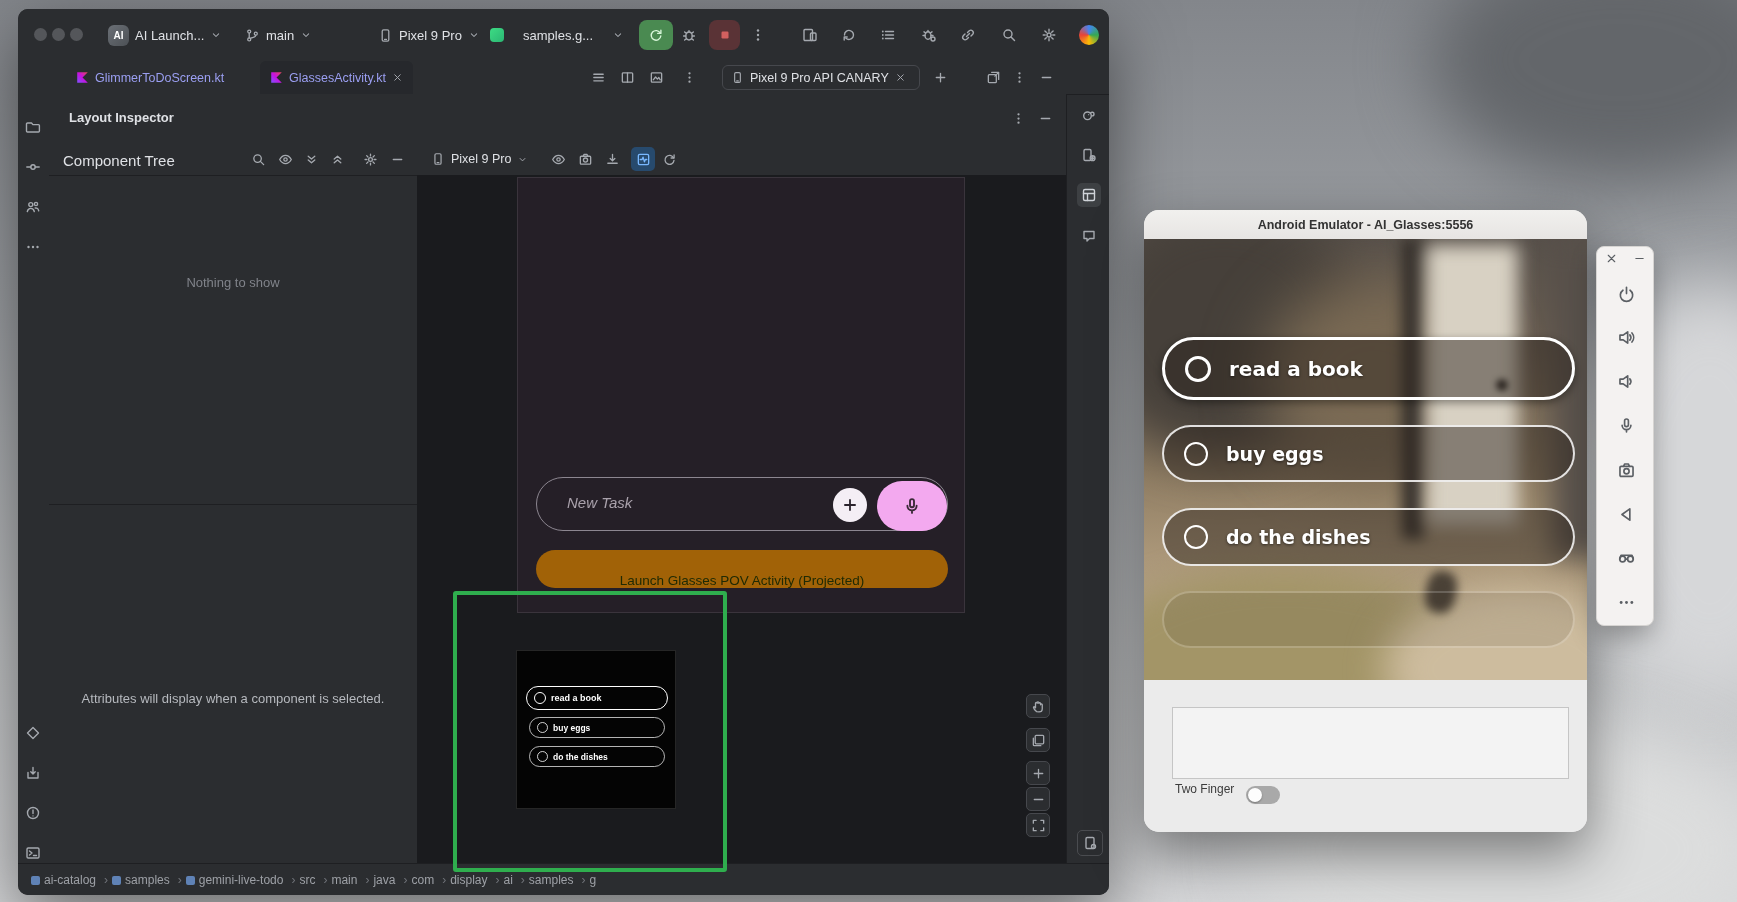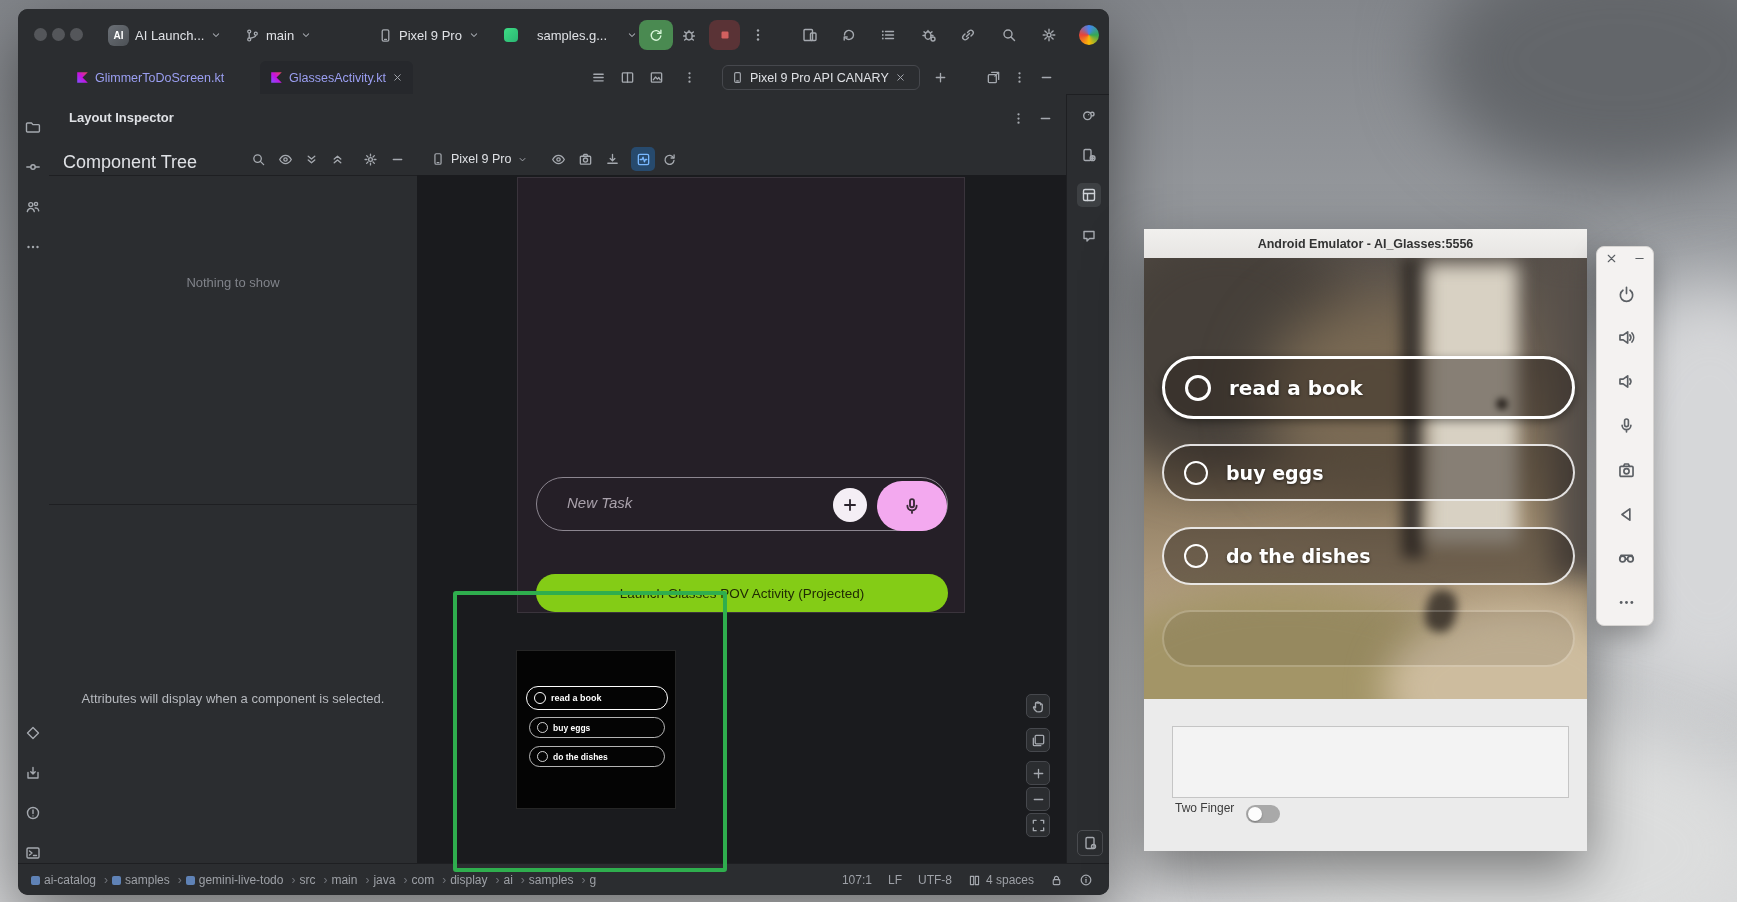--- a/index.html
+++ b/index.html
@@ -17,36 +17,36 @@
   .hairline-t{border-top:1px solid #1e1f22;}
   .icbtn{position:absolute;width:24px;height:24px;display:flex;align-items:center;justify-content:center;border-radius:5px;}
   .txt{color:#dfe1e5;}
   .dim2{color:#80838a;}
   svg.ic{stroke:#a5a9af;fill:none;stroke-width:1.4;stroke-linecap:round;stroke-linejoin:round;display:block;}
   svg.ic .f{fill:#a5a9af;stroke:none;}
   .light{background:#54565a;width:13px;height:13px;border-radius:50%;position:absolute;top:19px;}
   .tbgroup{position:absolute;top:0;height:52px;display:flex;align-items:center;gap:6px;font-size:13px;color:#dfe1e5;}
   .tab{position:absolute;top:0;height:33px;display:flex;align-items:center;gap:6px;padding:0 10px;font-size:12.5px;}
   .filelabel{color:#9b9ff2;}
-  .panel-label{font-size:18px;color:#dfe1e5;}
+  .panel-label{font-size:15px;color:#dfe1e5;}
   .crumb{display:flex;align-items:center;gap:4px;font-size:12px;color:#9da0a6;}
   .crumbs .crumb:not(:last-child)::after{content:"›";color:#6f7278;margin-left:4px;}
   .modico{width:9px;height:9px;border-radius:2px;background:#5f82b6;display:inline-block;}
   
   .phone{position:absolute;left:499px;top:168px;width:448px;height:436px;background:#251f27;border:1px solid #3a343c;box-sizing:border-box;}
   .task-pill{position:absolute;left:18px;top:299px;width:412px;height:54px;border:1px solid #8c8690;border-radius:27px;box-sizing:border-box;}
-  .launch-btn{position:absolute;left:18px;top:396px;width:412px;height:38px;border-radius:19px;background:#84cc16;display:flex;align-items:center;justify-content:center;color:#202b04;font-size:13.5px;font-weight:500;}
+  .launch-btn{position:absolute;left:18px;top:372px;width:412px;height:38px;border-radius:19px;background:#a16207;display:flex;align-items:flex-end;justify-content:center;color:#202b04;font-size:13.5px;font-weight:500;}
   
   .preview{position:absolute;left:498px;top:641px;width:160px;height:159px;background:#040404;border:1px solid #262626;box-sizing:border-box;}
   .ppill{position:absolute;display:flex;align-items:center;gap:5px;border-radius:12px;color:#fff;box-sizing:border-box;padding-left:7px;}
   .pcircle{border:1px solid #fff;border-radius:50%;flex:0 0 auto;}
   .greenrect{position:absolute;left:435px;top:582px;width:274px;height:281px;border:4px solid #2fae4e;border-radius:3px;box-sizing:border-box;z-index:30;}
   .zoombtn{position:absolute;left:1008px;width:24px;height:24px;background:#2b2d30;border:1px solid #46484d;border-radius:5px;display:flex;align-items:center;justify-content:center;box-sizing:border-box;}
   
-  .emu{position:absolute;left:1144px;top:229px;width:443px;height:622px;background:#ebebeb;border-radius:0;
+  .emu{position:absolute;left:1144px;top:210px;width:443px;height:622px;background:#ebebeb;border-radius:15px;
     box-shadow:0 22px 55px rgba(0,0,0,.45);overflow:hidden;z-index:40;}
   .emu-title{height:29px;display:flex;align-items:center;justify-content:center;background:linear-gradient(#f1f0ee,#e7e5e3);
     border-bottom:1px solid #d2d0ce;font-size:12.5px;font-weight:700;color:#333;}
   .emu-screen{position:absolute;left:0;top:29px;width:449px;height:441px;overflow:hidden;
     background:linear-gradient(180deg,#57504a 0%,#6b5f52 25%,#8e7c62 52%,#ab9779 72%,#bfae92 100%);}
   .emu-pill{position:absolute;left:18px;width:413px;display:flex;align-items:center;background:rgba(46,38,32,.48);
     box-sizing:border-box;color:#fff;font-weight:700;font-family:"DejaVu Sans",sans-serif;
     text-shadow:0 1px 3px rgba(0,0,0,.55);}
   .emu-circle{border:3px solid #fff;border-radius:50%;width:26px;height:26px;margin:0 18px 0 20px;flex:0 0 auto;box-sizing:border-box;}
   .emu-bottom{position:absolute;left:0;top:470px;width:449px;height:152px;background:#ebebeb;}
@@ -111,21 +111,21 @@
         <svg class="ic" width="15" height="15" viewBox="0 0 16 16">
             <rect x="4.5" y="2" width="7" height="12" rx="1.5"></rect>
             <path d="M7 12.2h2"></path>
           </svg>
         <span>Pixel 9 Pro</span>
         <svg class="ic" width="12" height="12" viewBox="0 0 16 16">
             <path d="M4.5 6.5L8 10l3.5-3.5"></path>
           </svg>
       </div>
 
-      <div class="tbgroup" style="left:486px;gap:19px;">
+      <div class="tbgroup" style="left:472px;gap:19px;">
         <span style="width:14px;height:14px;border-radius:4px;background:linear-gradient(135deg,#3ddc84,#2bb673);display:inline-block;"></span>
         <span>samples.g...</span>
         <svg class="ic" width="12" height="12" viewBox="0 0 16 16">
             <path d="M4.5 6.5L8 10l3.5-3.5"></path>
           </svg>
       </div>
 
       <div class="abs" style="left:621px;top:11px;width:34px;height:30px;border-radius:8px;background:#4a8a51;display:flex;align-items:center;justify-content:center;">
         <svg class="ic" width="16" height="16" viewBox="0 0 16 16" style="stroke:#d6f5d8;">
             <path d="M12.3 6.2A4.8 4.8 0 1 0 12.8 9"></path>
@@ -578,41 +578,20 @@
           </span>
         <span class="crumb dim2">
             <span>ai</span>
           </span>
         <span class="crumb dim2">
             <span>samples</span>
           </span>
         <span class="crumb dim2">
             <span>g</span>
           </span>
-      </div>
-      <div style="position:absolute;right:16px;top:0;height:32px;display:flex;align-items:center;gap:16px;font-size:12px;color:#9da0a6;">
-        <span>107:1</span>
-        <span>LF</span>
-        <span>UTF-8</span>
-        <span style="display:flex;align-items:center;gap:5px;">
-          <svg class="ic" width="13" height="13" viewBox="0 0 16 16">
-              <rect x="3" y="3" width="4" height="10"></rect>
-              <rect x="9" y="3" width="4" height="10"></rect>
-            </svg>
-          <span>4 spaces</span>
-        </span>
-        <svg class="ic" width="13" height="13" viewBox="0 0 16 16">
-            <rect x="4" y="7" width="8" height="6" rx="1"></rect>
-            <path d="M5.5 7V5.5a2.5 2.5 0 0 1 5 0V7"></path>
-          </svg>
-        <svg class="ic" width="14" height="14" viewBox="0 0 16 16">
-            <circle cx="8" cy="8" r="5.5"></circle>
-            <path d="M8 7.2v3.4"></path>
-            <circle class="f" cx="8" cy="5" r=".7"></circle>
-          </svg>
       </div>
     </div>
   </div>
 
   <div class="emu">
     <div class="emu-title">
       <span>Android Emulator - AI_Glasses:5556</span>
     </div>
     <div class="emu-screen">
 

